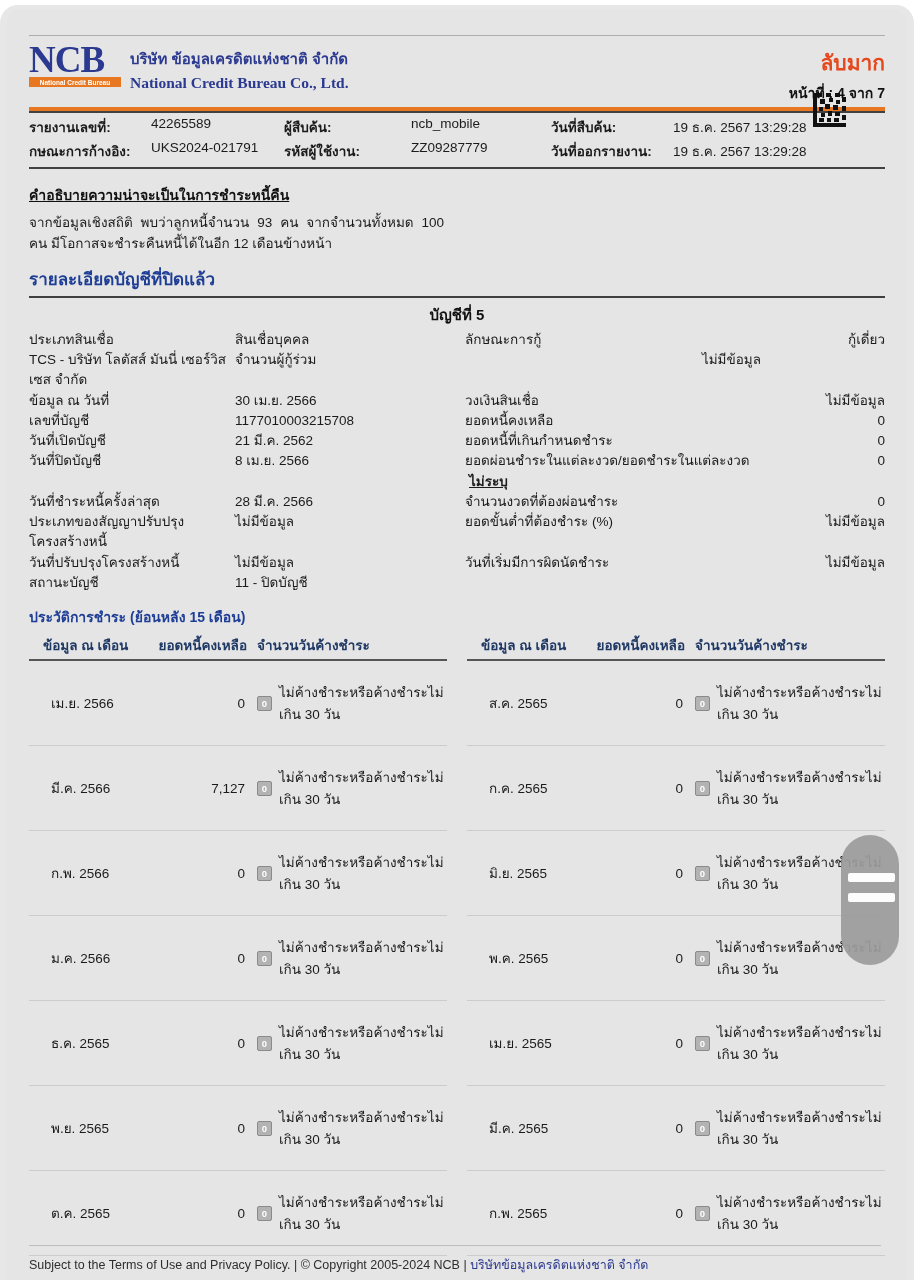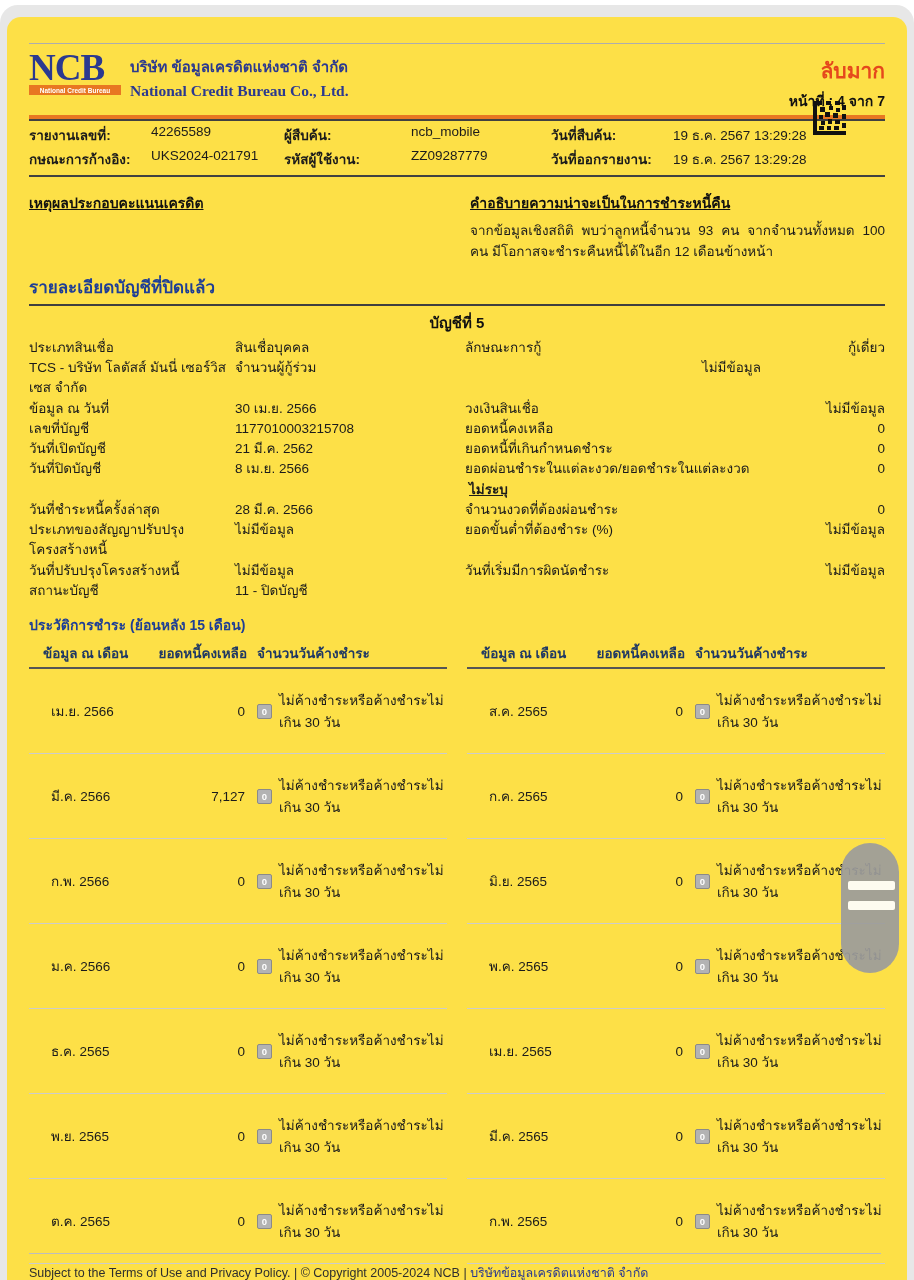--- a/index.html
+++ b/index.html
@@ -1,19 +1,19 @@
 <!DOCTYPE html>
 <html><head>
 <meta charset="utf-8">
 <style>
   html,body{margin:0;padding:0;width:914px;height:1280px;background:#ffffff;overflow:hidden;
     font-family:"Liberation Sans","DejaVu Sans",sans-serif;-webkit-font-smoothing:antialiased;}
   .frame{position:absolute;left:0;right:0;top:5px;bottom:0;background:#e7e7e7;border-radius:18px 18px 0 0;}
-  .page{position:absolute;left:7px;right:7px;top:9px;bottom:0;background:#fde047;border-radius:14px 14px 0 0;
-    padding:0 22px;box-sizing:border-box;color:#1b1b1b;font-size:13.5px;margin-top:8px;}
+  .page{position:absolute;left:7px;right:7px;top:9px;bottom:0;background:#e5e5e5;border-radius:14px 14px 0 0;
+    padding:0 22px;box-sizing:border-box;color:#1b1b1b;font-size:13.5px;}
   .topline{margin-top:26px;border-top:1.5px solid #adadad;}
   
   .header-row{display:flex;justify-content:space-between;margin-top:9px;}
   .logo-wrap{display:flex;gap:9px;align-items:flex-start;}
   .ncb-mark{width:92px;}
   .ncb-text{font-family:"Liberation Serif",serif;font-weight:bold;font-size:37px;line-height:.82;
     color:#2b3990;letter-spacing:-1px;}
   .ncb-bar{background:#e87722;color:#fff;font-size:6.5px;font-weight:bold;text-align:center;
     padding:2px 0 1px;margin-top:2px;white-space:nowrap;overflow:hidden;}
   .company{padding-top:2px;}
@@ -133,30 +133,20 @@
         <rect x="15" y="18" width="4" height="5" fill="#111"></rect>
       <rect x="22" y="19" width="5" height="4" fill="#111"></rect>
         <rect x="6" y="25" width="5" height="4" fill="#111"></rect>
       <rect x="14" y="25" width="4" height="4" fill="#111"></rect>
         <rect x="21" y="25" width="5" height="4" fill="#111"></rect>
     </svg>
   </div>
 
   <div class="two-col">
     <div>
-      <div class="col-heading">เหตุผลประกอบคะแนนเครดิต</div>
-      <div class="reason-list">
-          <div class="reason-item"></div>
-          <div class="reason-item"></div>
-          <div class="reason-item"></div>
-          <div class="reason-item"></div>
-          <div class="reason-item"></div>
-        </div>
-    </div>
-    <div>
       <div class="col-heading">คำอธิบายความน่าจะเป็นในการชำระหนี้คืน</div>
       <div class="prob-text">จากข้อมูลเชิงสถิติ พบว่าลูกหนี้จำนวน 93 คน จากจำนวนทั้งหมด 100 คน มีโอกาสจะชำระคืนหนี้ได้ในอีก 12 เดือนข้างหน้า</div>
     </div>
   </div>
 
   <div class="paragraphs">
       <p></p>
       <p></p>
       <p></p>
     </div>

